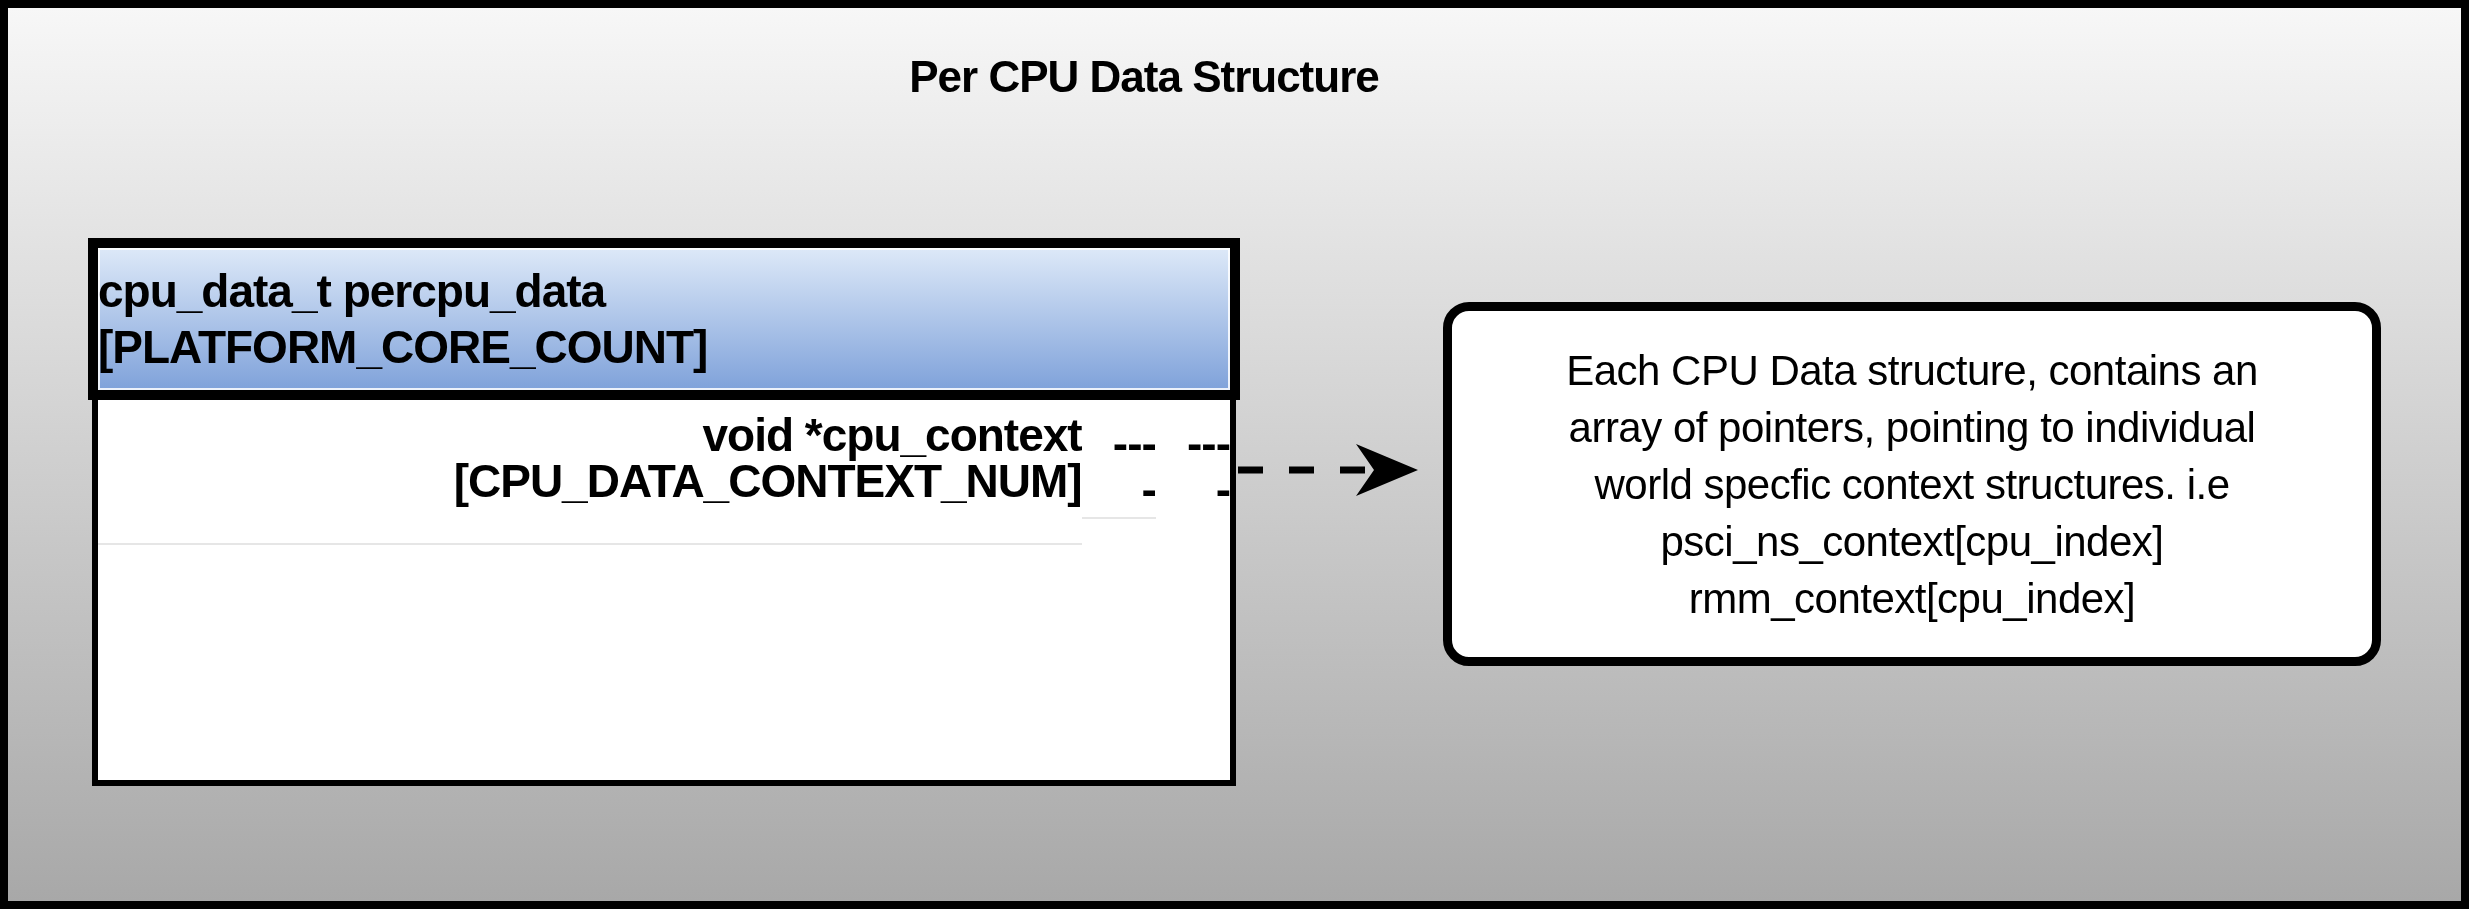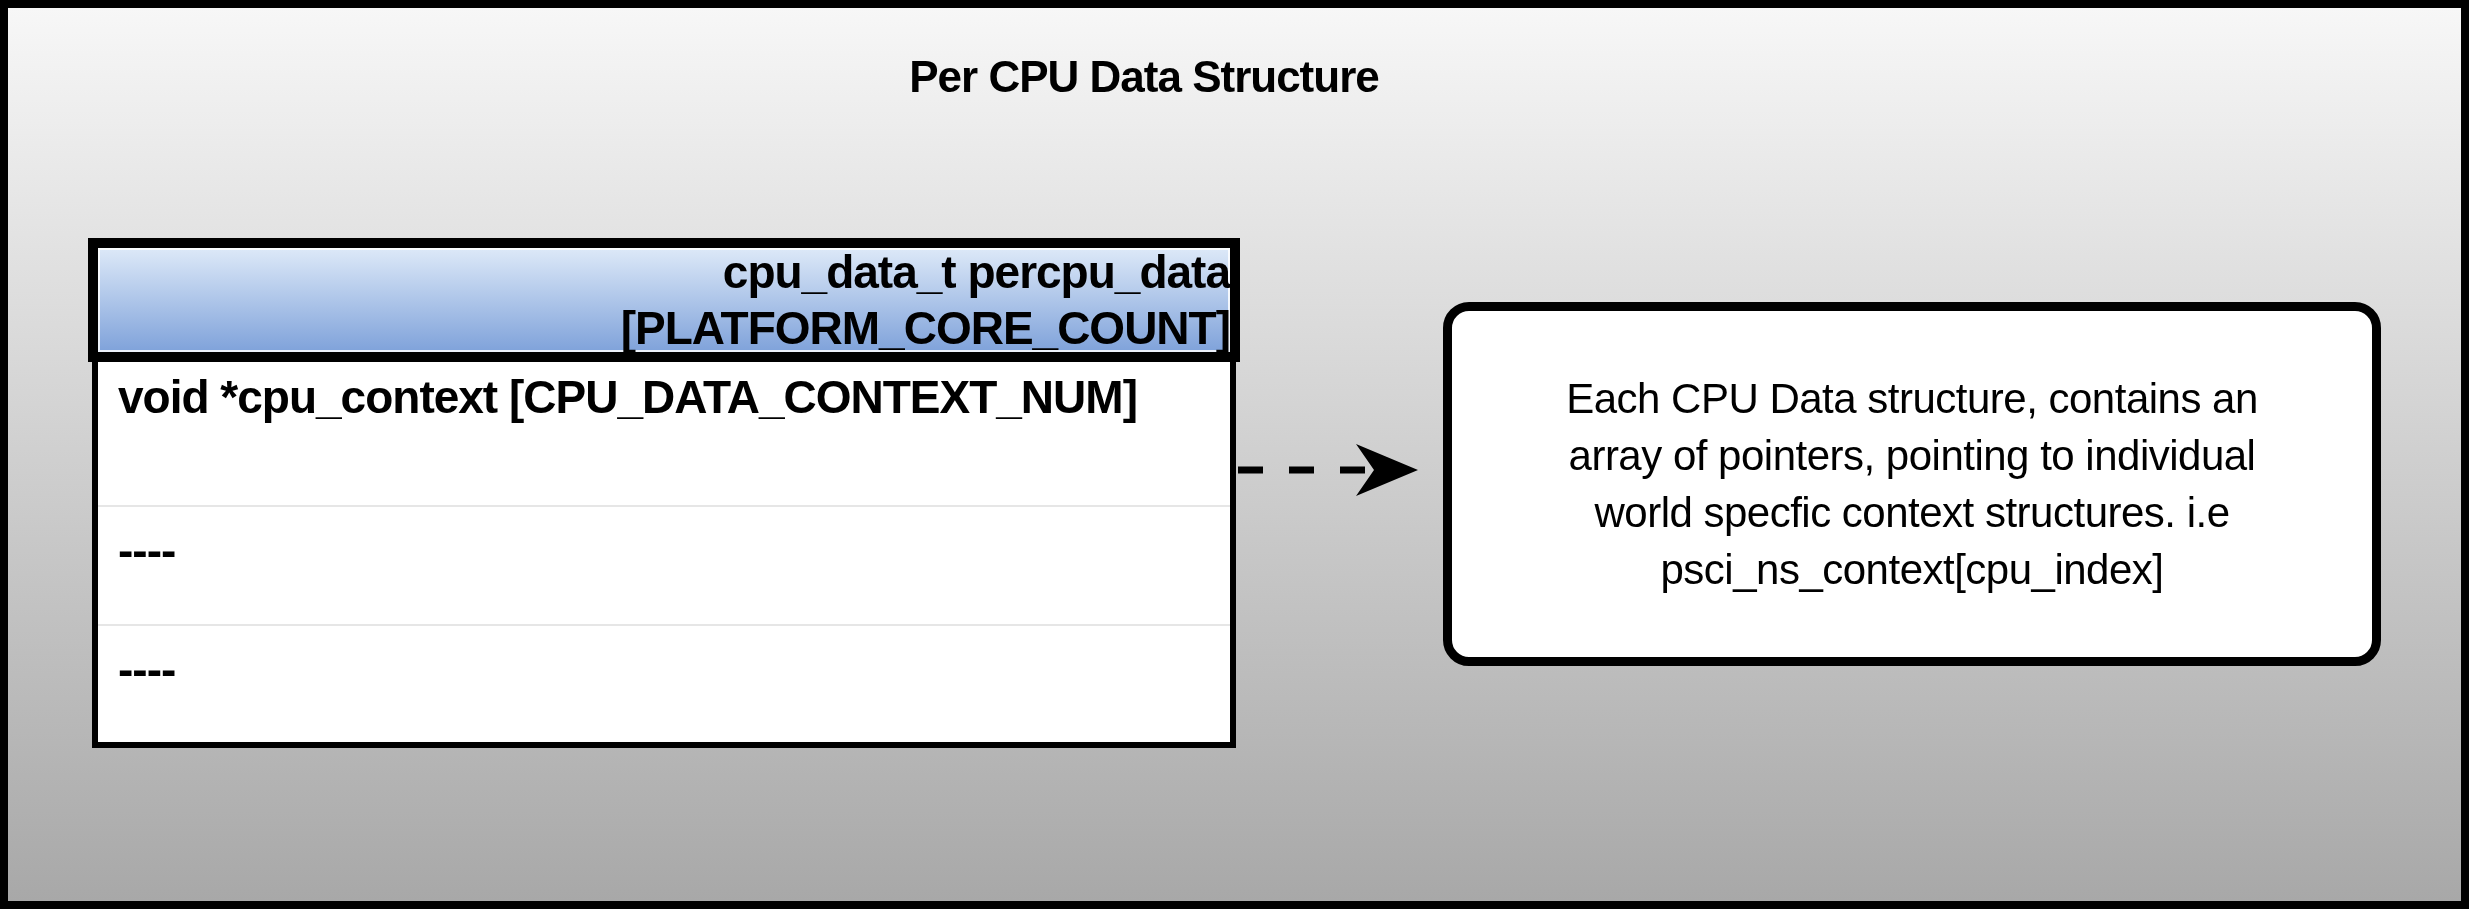--- a/index.html
+++ b/index.html
@@ -33,43 +33,44 @@
 
   
   .struct-table {
     position: absolute;
     left: 80px;
     top: 230px;
     width: 1152px;
   }
   .struct-header {
     width: 1152px;
-    height: 124px;
+    height: 162px;
     border: 10px solid var(--table_border, #000000);
     background: linear-gradient(to bottom, var(--header_fill_top, #dde9f8) 0%, var(--header_fill_bottom, #7fa2da) 100%);
     box-shadow: inset 0 0 0 2px rgba(255,255,255,0.85);
     display: flex;
     flex-direction: column;
-    align-items: flex-end;
+    align-items: flex-start;
     justify-content: center;
     text-align: center;
     font-size: 46px;
     font-weight: bold;
     line-height: 56px;
     letter-spacing: -1px;
   }
   .struct-body {
     width: 1144px;
     height: 386px;
     margin: 0 4px;
     border: 6px solid var(--table_border, #000000);
     border-top: none;
     background: var(--callout_fill, #ffffff);
     display: flex;
-    flex-direction: column;
+    flex-direction: row;
+    text-align: right;
   }
   .row {
     font-size: 46px;
     font-weight: bold;
     line-height: 46px;
     letter-spacing: -1px;
     padding-left: 20px;
     border-bottom: 2px solid var(--row_separator, #e6e6e6);
   }
   .row.r1 { height: 145px; padding-top: 12px; }
@@ -127,15 +128,16 @@
   <svg class="connector" width="2453" height="893" viewBox="0 0 2453 893">
     <line x1="1230" y1="462" x2="1372" y2="462" stroke="#000000" stroke-width="7" stroke-dasharray="25 26"></line>
     <polygon points="1410,462 1348,436 1366,462 1348,488" fill="#000000"></polygon>
   </svg>
 
   <div class="callout">
     <div class="callout-line">Each CPU Data structure, contains an</div>
     <div class="callout-line">array of pointers, pointing to individual</div>
     <div class="callout-line">world specfic context structures. i.e</div>
     <div class="callout-line">psci_ns_context[cpu_index]</div>
+    <div class="callout-line">rmm_context[cpu_index]</div>
   </div>
 
 </div>
 
 </body></html>

